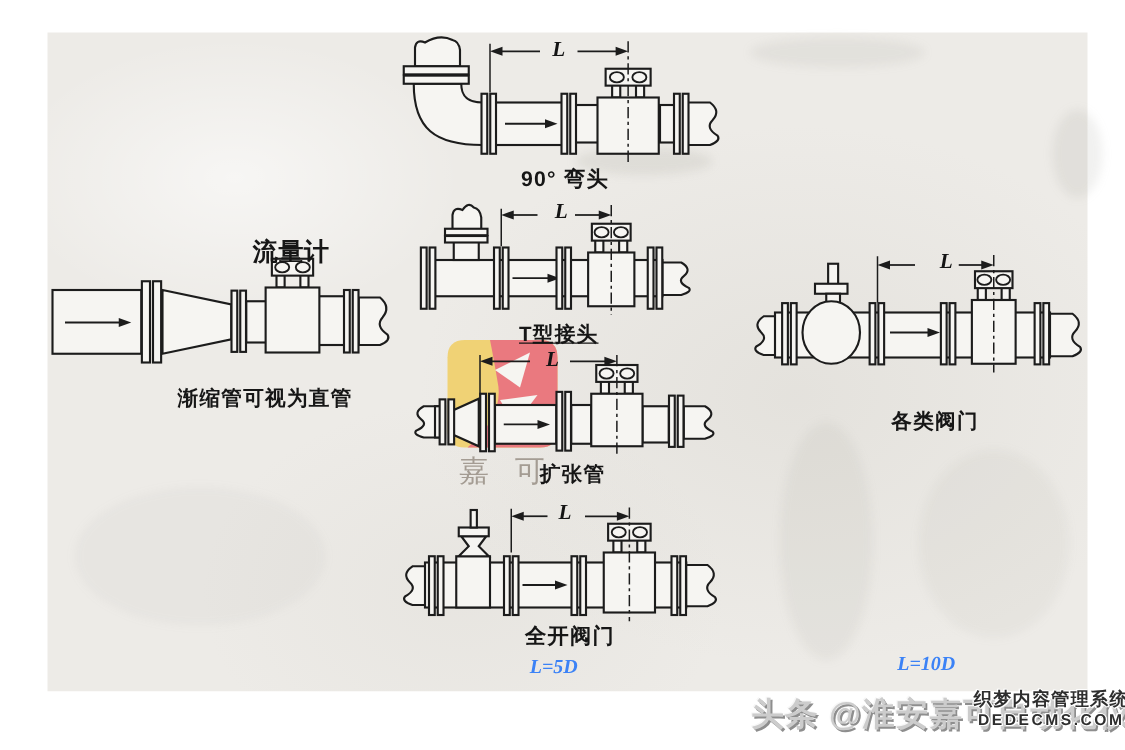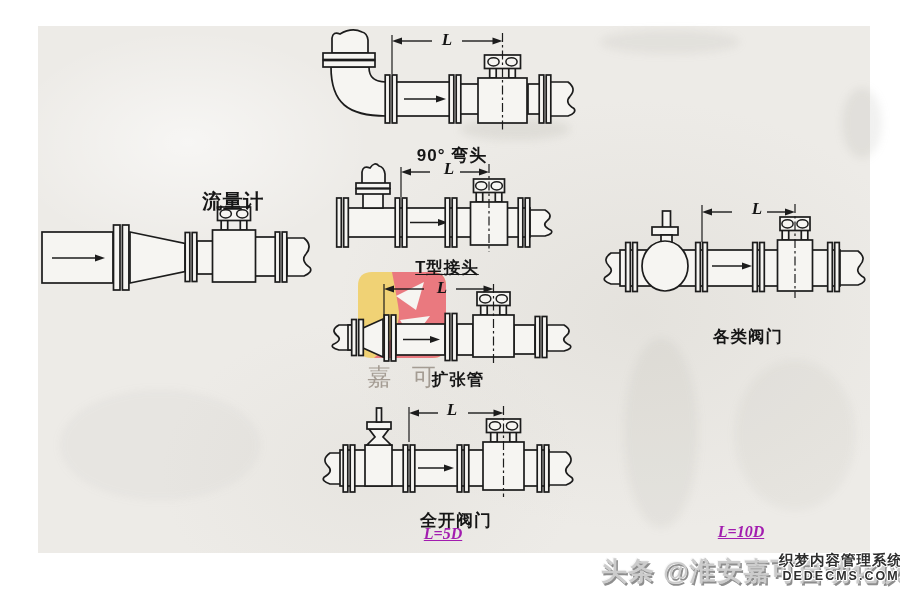--- a/index.html
+++ b/index.html
@@ -9,26 +9,26 @@
         background:
           radial-gradient(ellipse 260px 160px at 18% 22%, rgba(255,255,255,.55), transparent 70%),
           radial-gradient(ellipse 420px 300px at 72% 55%, rgba(196,193,184,.22), transparent 72%),
           radial-gradient(ellipse 300px 220px at 40% 85%, rgba(205,202,194,.18), transparent 70%),
           #edebe7;}
   .sm{position:absolute;border-radius:50%;filter:blur(4px);}
   svg{position:absolute;left:0;top:0;}
   .lbl{position:absolute;font-weight:bold;color:#161616;white-space:nowrap;
        transform:translateX(-50%);letter-spacing:1px;}
   .cn16{font-size:16.5px;}
-  .cn17{font-size:17px;margin-top:12px;}
+  .cn17{font-size:17px;}
   .cn15{font-size:20px;letter-spacing:0.5px;}
   .dimL{position:absolute;font-family:"Liberation Serif",serif;font-style:italic;font-weight:bold;
         font-size:17px;color:#141414;transform:translateX(-50%);white-space:nowrap;}
   .ldnote{position:absolute;font-family:"Liberation Serif",serif;font-style:italic;font-weight:600;
-        font-size:16px;color:#a21caf;transform:translateX(-50%);white-space:nowrap;text-decoration:underline;}
+        font-size:16px;color:#3b82f6;transform:translateX(-50%);white-space:nowrap;}
   #caption{position:absolute;left:329px;top:555px;font-size:17px;font-weight:bold;
         color:#1e1e1e;letter-spacing:1.5px;white-space:nowrap;}
   #jiake{position:absolute;left:405px;top:361px;font-size:24px;color:#a49c93;
         letter-spacing:7px;transform:translateX(-50%);white-space:nowrap;}
   #toutiao{position:absolute;left:601px;top:554px;font-size:26px;font-weight:bold;
         color:#cccccc;letter-spacing:1px;white-space:nowrap;
         text-shadow:1.5px 1.5px 0 #8e8e8e,-1px -1px 0 #f7f7f7;}
   #cms{position:absolute;left:777px;top:552px;width:128px;text-align:center;color:#2e2e2e;
         font-weight:bold;line-height:1.15;
         text-shadow:1px 0 #fff,-1px 0 #fff,0 1px #fff,0 -1px #fff,1px 1px #fff,-1px -1px #fff;}
@@ -347,20 +347,21 @@
         <g>
           <polygon points="702,212 712,208.4 712,215.6" fill="#1c1c1c"></polygon>
           <line x1="711" y1="212" x2="732" y2="212" stroke="#1c1c1c" stroke-width="1.4"></line>
           <line x1="767" y1="212" x2="786" y2="212" stroke="#1c1c1c" stroke-width="1.4"></line>
           <polygon points="795,212 785,208.4 785,215.6" fill="#1c1c1c"></polygon>
         </g>
       </g>
     </svg>
 
   <div class="lbl cn15" style="left:233px;top:188px;">流量计</div>
+  <div class="lbl cn16" style="left:212px;top:308px;">渐缩管可视为直管</div>
   <div class="lbl cn17" style="left:452px;top:132px;">90° 弯头</div>
   <div class="lbl cn16" style="left:447px;top:257px;text-decoration:underline;">T型接头</div>
   <div class="lbl cn16" style="left:458px;top:369px;">扩张管</div>
   <div class="lbl cn17" style="left:456px;top:497px;">全开阀门</div>
   <div class="lbl cn16" style="left:748px;top:306px;margin-top:20px;">各类阀门</div>
 
   <div class="dimL" style="left:447px;top:30px;">L</div>
   <div class="dimL" style="left:449px;top:159px;">L</div>
   <div class="dimL" style="left:442px;top:278px;">L</div>
   <div class="dimL" style="left:452px;top:400px;">L</div>

